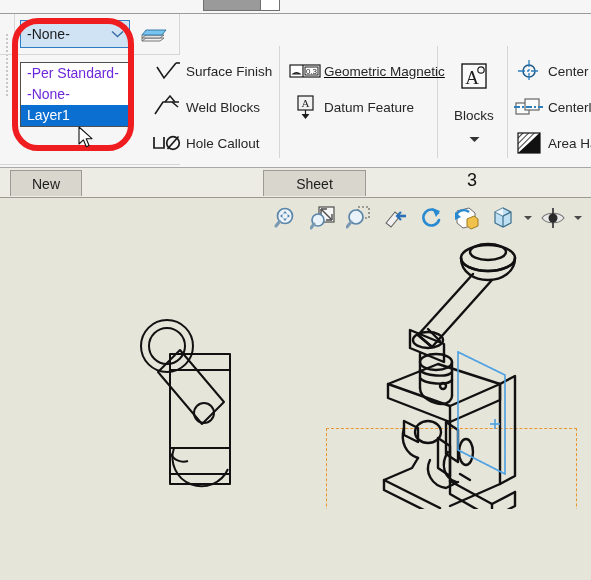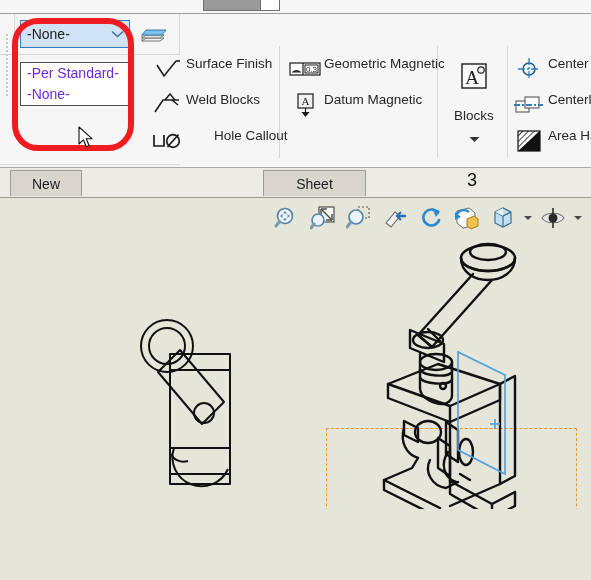--- a/index.html
+++ b/index.html
@@ -53,21 +53,21 @@
   .red-ring{
     position:absolute;left:12px;top:4px;width:122px;height:133px;
     border:6px solid #ef1c20;border-radius:26px;box-sizing:border-box;
     z-index:60;pointer-events:none;
   }
 
   
   .cursor{position:absolute;left:78px;top:112px;z-index:70;}
 
   
-  .ritem{position:absolute;display:flex;align-items:flex-start;height:30px;white-space:nowrap;}
+  .ritem{position:absolute;display:flex;align-items:center;height:30px;white-space:nowrap;}
   .ritem .ico{width:34px;height:26px;display:flex;align-items:center;justify-content:center;flex:0 0 34px;}
   .ritem .lbl{font-size:13.5px;color:#262626;margin-left:2px;}
 
   .bigbtn{position:absolute;width:66px;text-align:center;}
   .bigbtn .bico{height:40px;display:flex;align-items:center;justify-content:center;}
   .bigbtn .blbl{font-size:13.5px;color:#262626;margin-top:12px;}
   .bigbtn .bchev{margin-top:12px;font-size:9px;color:#333;}
 
   
   .tabstrip{position:absolute;left:0;top:168px;width:591px;height:30px;background:#edece4;}
@@ -137,20 +137,21 @@
       <span class="chev">
         <svg width="13" height="8" viewBox="0 0 13 8">
             <path d="M1 1.5 L6.5 6.5 L12 1.5" stroke="#3b6ea5" stroke-width="1.4" fill="none"></path>
           </svg>
       </span>
     </div>
 
     <div class="layer-list">
       <div class="li">-Per Standard-</div>
       <div class="li">-None-</div>
+      <div class="li sel">Layer1</div>
     </div>
 
     <div class="layers-icon">
       <svg width="34" height="24" viewBox="0 0 34 24">
         <path d="M6 17 L10 14 L28 14 L24 17 Z" fill="#f2f2f2" stroke="#6a6a6a" stroke-width="0.9"></path>
         <path d="M6 14 L10 11 L28 11 L24 14 Z" fill="#e2e2e2" stroke="#6a6a6a" stroke-width="0.9"></path>
         <path d="M6 11 L10 6 L30 6 L26 11 Z" fill="#79c3ef" stroke="#2b6f9e" stroke-width="0.9"></path>
         <path d="M6 11 L6 17" stroke="#6a6a6a" stroke-width="0.9"></path>
       </svg>
     </div>
@@ -182,32 +183,32 @@
       <span class="ico">
         <svg width="30" height="24" viewBox="0 0 30 24">
           <path d="M3 19 L11 7 L27 7" stroke="#1c1c1c" stroke-width="1.6" fill="none"></path>
           <path d="M13 7 L18 1 L23 7" stroke="#1c1c1c" stroke-width="1.5" fill="none"></path>
           <path d="M20 7 L26 12" stroke="#1c1c1c" stroke-width="1.5" fill="none"></path>
         </svg>
       </span>
       <span class="lbl">Weld Blocks</span>
     </div>
 
-    <div class="ritem" style="left:150px;top:114px;gap:28px;">
+    <div class="ritem" style="left:150px;top:114px;">
       <span class="ico">
         <svg width="34" height="24" viewBox="0 0 34 24">
           <path d="M4 6 L4 17 L14 17 L14 6" stroke="#1c1c1c" stroke-width="1.7" fill="none"></path>
           <circle cx="23" cy="12" r="6.3" stroke="#1c1c1c" stroke-width="1.7" fill="none"></circle>
           <line x1="17.5" y1="18" x2="28.5" y2="5.5" stroke="#1c1c1c" stroke-width="1.7"></line>
         </svg>
       </span>
       <span class="lbl">Hole Callout</span>
     </div>
 
-    <div class="ritem" style="left:288px;top:42px;">
+    <div class="ritem" style="left:288px;top:42px;text-decoration:underline;">
       <span class="ico">
         <svg width="34" height="22" viewBox="0 0 34 22">
           <rect x="2" y="5" width="30" height="12" stroke="#1c1c1c" stroke-width="1.2" fill="#ffffff"></rect>
           <line x1="15" y1="5" x2="15" y2="17" stroke="#1c1c1c" stroke-width="1.2"></line>
           <path d="M5 14 A5 5 0 0 1 12 14 Z" stroke="#1c1c1c" stroke-width="1.2" fill="none"></path>
           <rect x="17" y="7" width="13" height="8" stroke="#1c1c1c" stroke-width="1" fill="#fff"></rect>
           <text x="23.5" y="14" font-size="8" text-anchor="middle" fill="#1c1c1c" font-family="Liberation Sans, sans-serif">0.3</text>
         </svg>
       </span>
       <span class="lbl">Geometric Magnetic</span>
@@ -215,21 +216,21 @@
 
     <div class="ritem" style="left:288px;top:78px;">
       <span class="ico">
         <svg width="30" height="26" viewBox="0 0 30 26">
           <rect x="8" y="2" width="15" height="14" stroke="#1c1c1c" stroke-width="1.2" fill="#f2f2f2"></rect>
           <text x="15.5" y="13" font-size="11" text-anchor="middle" fill="#1c1c1c" font-family="Liberation Serif, serif">A</text>
           <line x1="15.5" y1="16" x2="15.5" y2="20" stroke="#1c1c1c" stroke-width="1.2"></line>
           <path d="M11.5 20 L19.5 20 L15.5 25 Z" fill="#1c1c1c"></path>
         </svg>
       </span>
-      <span class="lbl">Datum Magnetic</span>
+      <span class="lbl">Datum Feature</span>
     </div>
 
 
     <div class="bigbtn" style="left:441px;top:42px;">
       <div class="bico">
         <svg width="34" height="34" viewBox="0 0 34 34">
           <rect x="5" y="5" width="24" height="24" stroke="#1c1c1c" stroke-width="1.4" fill="#fafafa"></rect>
           <text x="15" y="25" font-size="19" text-anchor="middle" fill="#1c1c1c" font-family="Liberation Serif, serif">A</text>
           <circle cx="24" cy="11" r="3.2" stroke="#1c1c1c" stroke-width="1.2" fill="none"></circle>
         </svg>

